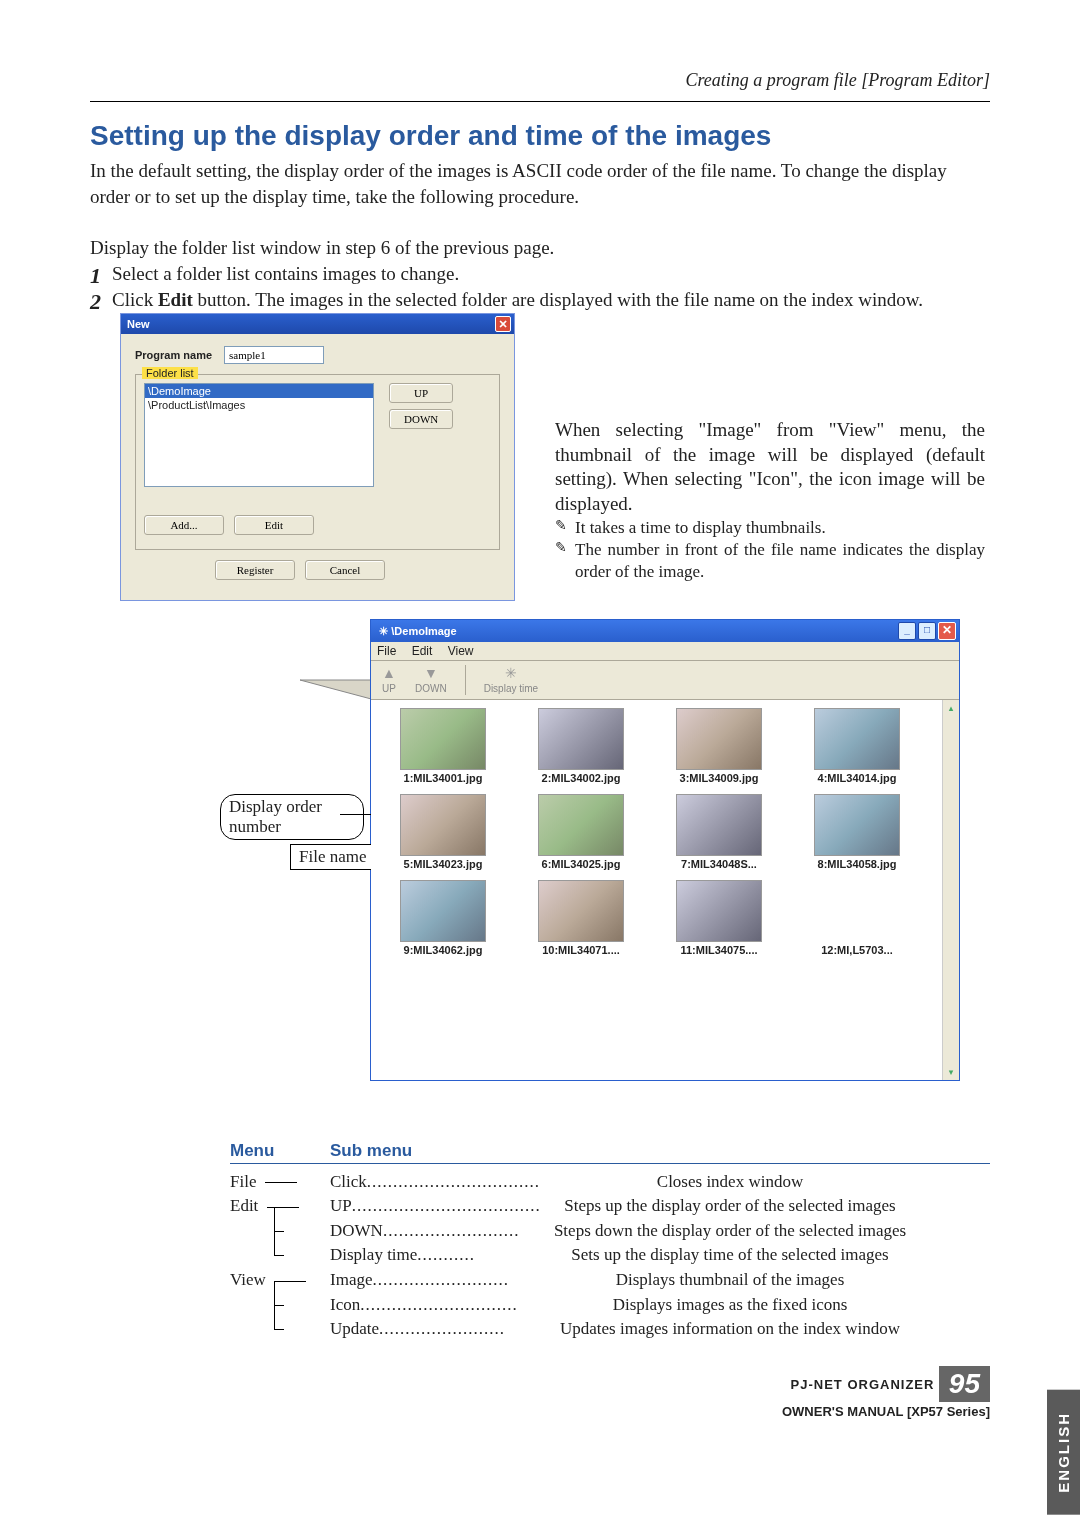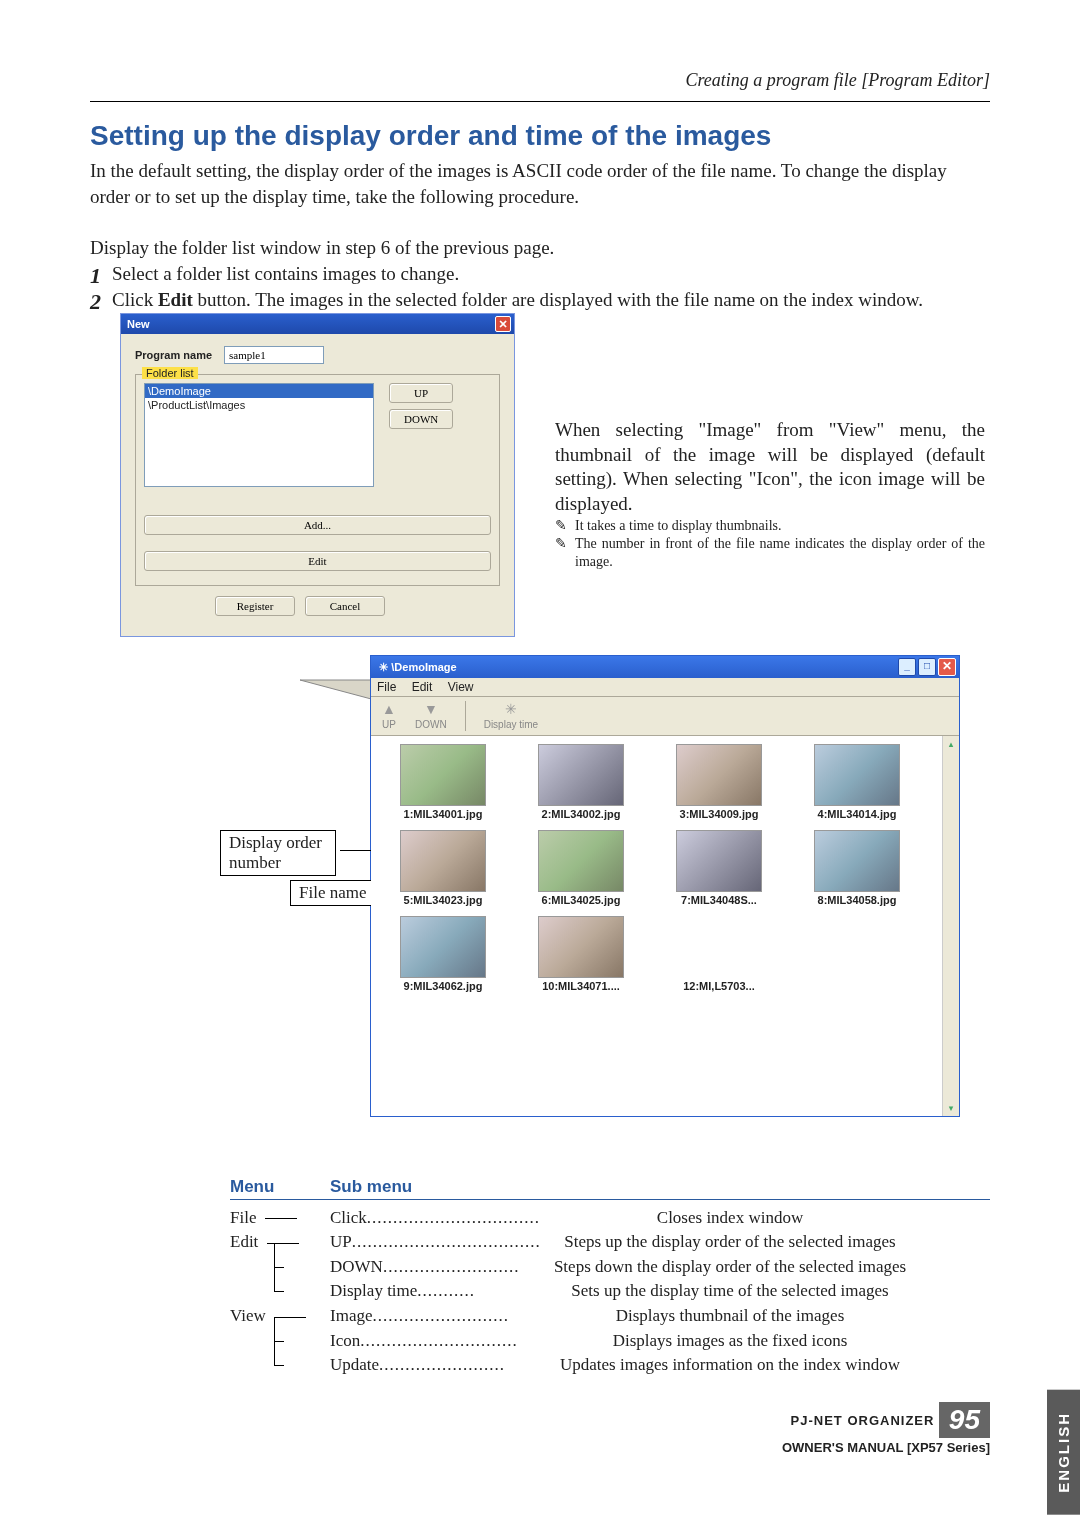--- a/index.html
+++ b/index.html
@@ -7,39 +7,39 @@
   .page { padding: 70px 90px 40px 90px; position: relative; }
   .header-line { border-top: 1px solid #000; margin-bottom: 4px; margin-top: 10px; }
   .header-text { text-align: right; font-style: italic; font-size: 18px; margin-bottom: 6px; }
   .title { color: #2a5a9e; font-size: 28px; font-weight: bold; margin: 18px 0 6px 0; font-family: Arial, sans-serif; }
   .intro { font-size: 19px; line-height: 1.35; margin-bottom: 28px; }
   .steps-lead { font-size: 19px; margin-bottom: 2px; }
   .step-line { font-size: 19px; line-height: 1.35; position: relative; padding-left: 22px; }
   .step-num { position: absolute; left: 0; font-weight: bold; font-style: italic; font-size: 22px; font-family: 'Times New Roman', serif; }
   .step-line b { font-weight: bold; }
   .side-note { position: absolute; left: 555px; top: 418px; width: 430px; font-size: 19px; line-height: 1.3; text-align: justify; }
-  .note-item { font-size: 14px; line-height: 1.3; padding-left: 20px; position: relative; }
+  .note-item { font-size: 17px; line-height: 1.3; padding-left: 20px; position: relative; }
   .note-item::before { content: "✎"; position: absolute; left: 0; font-size: 14px; }
 
   
   .dlg1 { position: relative; margin-left: 30px; width: 395px; background: #ece9d8; border: 1px solid #7a96df; font-family: Tahoma, Arial, sans-serif; font-size: 11px; }
   .dlg1-title { background: linear-gradient(#2a5fcd, #1e49ab); color: #fff; height: 20px; line-height: 20px; padding: 0 6px; font-weight: bold; position: relative; }
   .dlg1-close { position: absolute; right: 3px; top: 2px; width: 16px; height: 16px; background: #d94b3a; color: #fff; text-align: center; line-height: 14px; font-size: 11px; border: 1px solid #fff; border-radius: 2px; }
   .dlg1-body { padding: 12px 14px 14px 14px; }
   .dlg1-row1 { display: flex; align-items: center; gap: 12px; margin-bottom: 10px; }
   .dlg1-row1 label { color: #222; font-weight: bold; }
   .dlg1-input { border: 1px solid #7f9db9; background: #fff; padding: 2px 4px; width: 100px; font-family: Tahoma; font-size: 11px; }
   .fieldset { border: 1px solid #aca899; padding: 8px; position: relative; margin-bottom: 10px; }
   .fieldset-legend { position: absolute; top: -8px; left: 6px; background: #fde047; padding: 0 4px; font-size: 11px; }
   .folder-list-box { border: 1px solid #7f9db9; background: #fff; width: 230px; height: 104px; overflow: hidden; display: inline-block; vertical-align: top; }
   .folder-sel { background: #316ac5; color: #fff; padding: 1px 3px; display: block; }
   .folder-row { padding: 1px 3px; display: block; }
   .dlg1-btncol { display: inline-block; vertical-align: top; margin-left: 12px; }
   .winbtn { background: #ece9d8; border: 1px solid #aca899; border-radius: 3px; padding: 3px 14px; font-family: Tahoma; font-size: 11px; min-width: 64px; margin-bottom: 6px; display: block; text-align: center; box-shadow: inset 1px 1px 0 #fff; }
-  .dlg1-bottom { display: flex; gap: 10px; margin-top: 4px; flex-direction: column; }
+  .dlg1-bottom { display: flex; gap: 10px; margin-top: 4px; }
   .dlg1-bottom2 { display: flex; gap: 10px; margin-top: 8px; justify-content: flex-start; margin-left: 80px; }
 
   
   .arrow-svg { position: absolute; left: 270px; top: 660px; pointer-events: none; }
 
   
   .dlg2-wrap { position: relative; margin-top: 18px; margin-left: 280px; width: 590px; }
   .dlg2 { border: 1px solid #2a5fcd; background: #fff; font-family: Tahoma, Arial, sans-serif; font-size: 11px; }
   .dlg2-title { background: linear-gradient(#3b77e8, #2a5fcd); color: #fff; height: 22px; line-height: 22px; padding: 0 8px; font-weight: bold; position: relative; }
   .dlg2-wbtns { position: absolute; right: 3px; top: 2px; display: flex; gap: 2px; }
@@ -56,21 +56,21 @@
   .thumbs-grid { display: flex; flex-wrap: wrap; gap: 10px 10px; width: 555px; }
   .thumb { width: 128px; text-align: center; }
   .thumb-img { width: 86px; height: 62px; margin: 0 auto 2px auto; background: linear-gradient(135deg,#bca,#9b8,#786); border: 1px solid #999; }
   .thumb-img.v2 { background: linear-gradient(135deg,#ccd,#99a,#667); }
   .thumb-img.v3 { background: linear-gradient(135deg,#dcc,#ba9,#876); }
   .thumb-img.v4 { background: linear-gradient(135deg,#bcd,#8ab,#678); }
   .thumb-img.blank { background: #fff; border: none; }
   .thumb-label { font-size: 11px; font-weight: bold; white-space: nowrap; overflow: hidden; }
 
   .callout { position: absolute; font-size: 17px; background: #fff; border: 1px solid #000; padding: 2px 8px; line-height: 1.2; }
-  .callout.co1 { left: -150px; top: 175px; width: 116px; text-align: left; }
+  .callout.co1 { left: -150px; top: 175px; width: 144px; text-align: left; border-radius: 15px; }
   .callout.co2 { left: -80px; top: 225px; }
   .co-line1 { position: absolute; border-top: 1px solid #000; }
 
   
   .menu-table { margin-top: 60px; margin-left: 140px; font-size: 17px; }
   .menu-head { display: flex; font-weight: bold; color: #2a5a9e; font-family: Arial, sans-serif; border-bottom: 1px solid #2a5a9e; padding-bottom: 2px; margin-bottom: 6px; }
   .mh-col1 { width: 100px; }
   .mh-col2 { width: 140px; }
   .mh-col3 { flex: 1; }
   .menu-row { display: flex; align-items: flex-start; line-height: 1.45; }
@@ -226,20 +226,24 @@
             </div>
           <div class="thumb">
               <div class="thumb-img v4"></div>
               <div class="thumb-label">9:MIL34062.jpg</div>
             </div>
           <div class="thumb">
               <div class="thumb-img v3"></div>
               <div class="thumb-label">10:MIL34071....</div>
             </div>
           <div class="thumb">
+              <div class="thumb-img v2"></div>
+              <div class="thumb-label">11:MIL34075....</div>
+            </div>
+          <div class="thumb">
               <div class="thumb-img blank"></div>
               <div class="thumb-label">12:MI,L5703...</div>
             </div>
         </div>
         <div class="thumbs-sb">
           <div class="sb-arrow">▴</div>
           <div style="position:absolute;bottom:0;left:0;right:0;">
             <div class="sb-arrow">▾</div>
           </div>
         </div>

